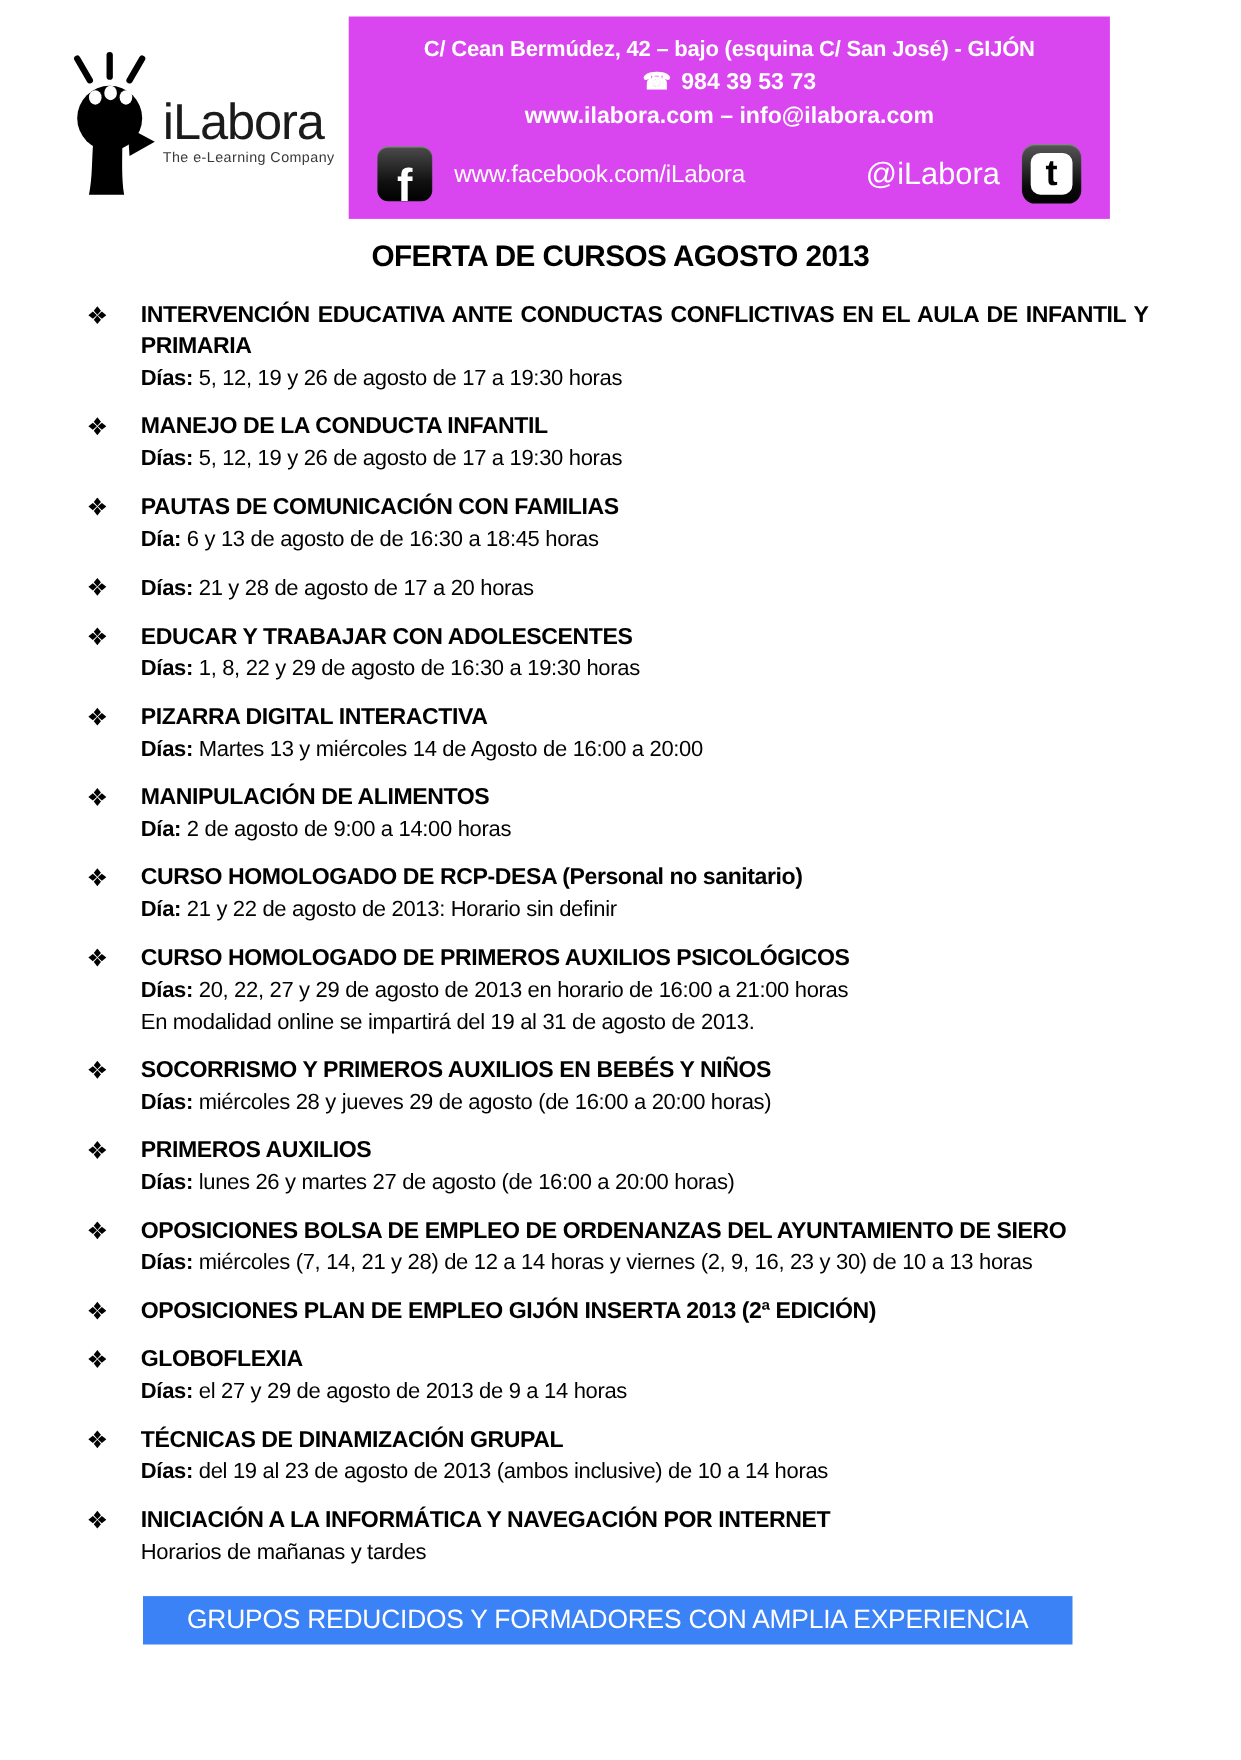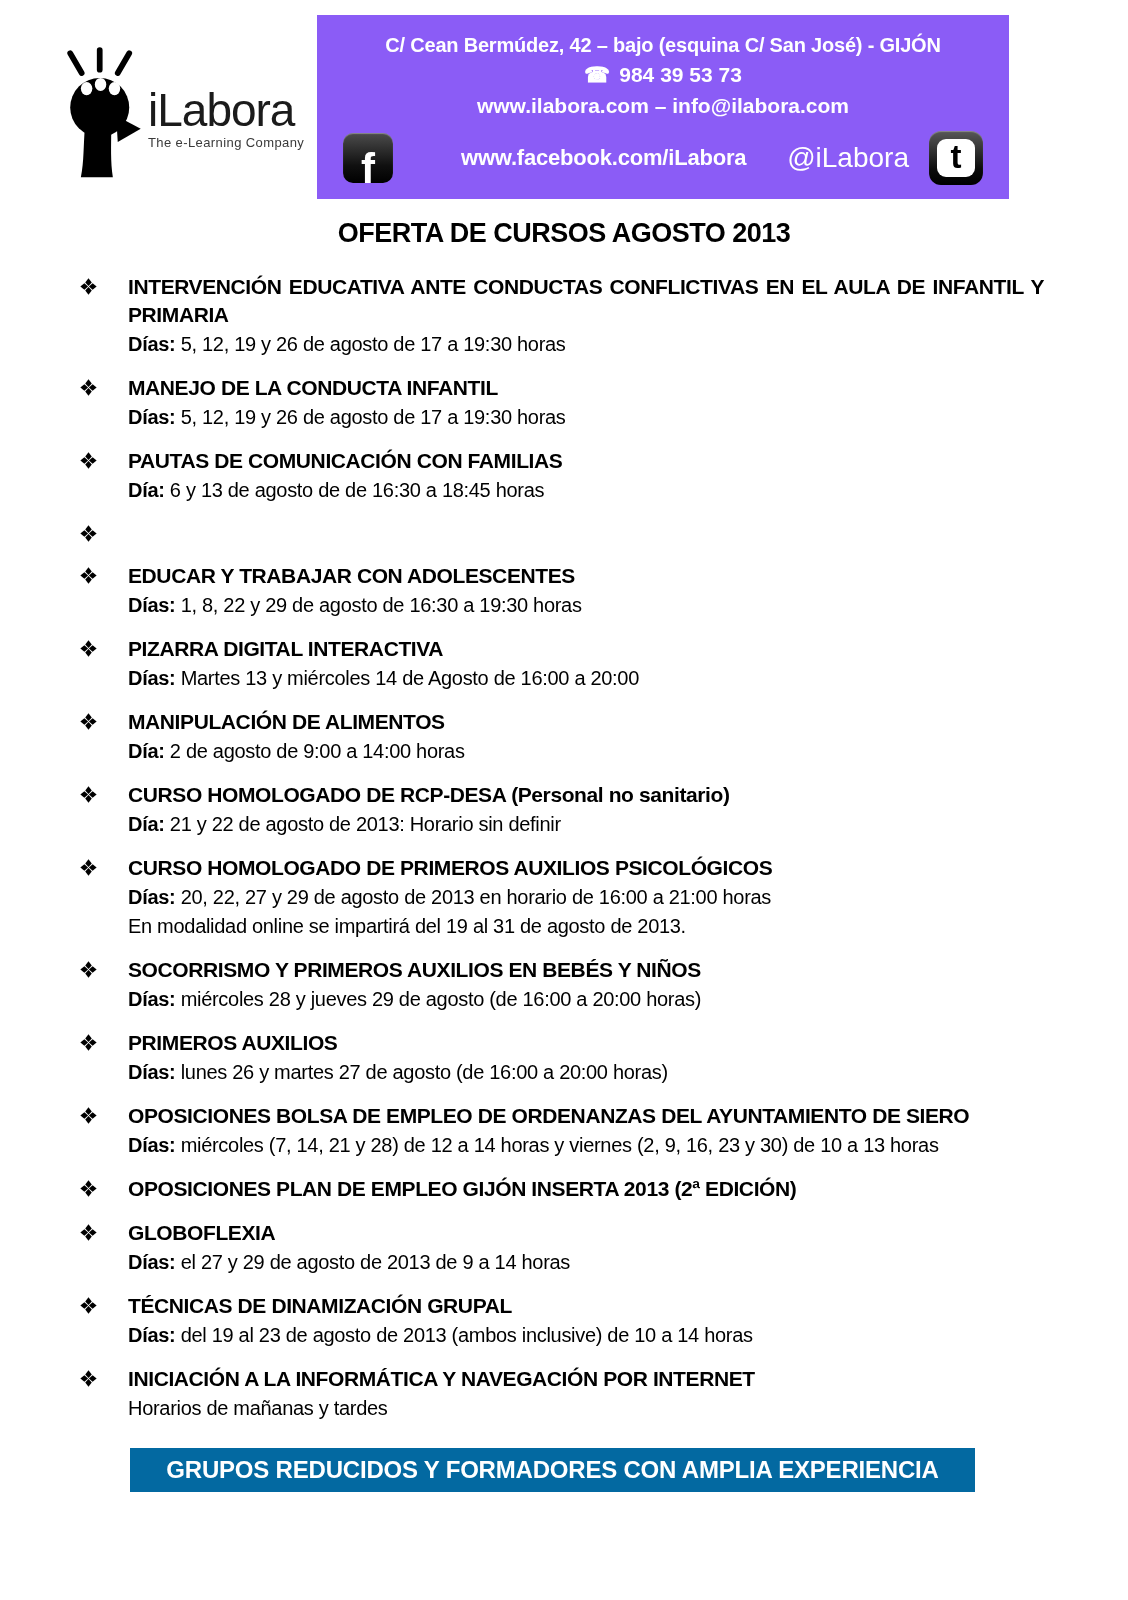--- a/index.html
+++ b/index.html
@@ -11,36 +11,36 @@
   }
   
   .header{position:relative;height:206px;}
   .logo{position:absolute;left:62px;top:38px;width:255px;height:160px;}
   .logo-head{position:absolute;left:0;top:6px;}
   .logo-textblock{position:absolute;left:86px;top:48px;}
   .logo-wordmark{font-size:46px;color:#1b1b1b;letter-spacing:-1px;line-height:48px;}
   .logo-tagline{font-size:13px;color:#3a3a3a;letter-spacing:0.4px;margin-top:1px;}
   .contact-box{
     position:absolute;left:317px;top:15px;width:692px;height:184px;
-    background:#8b5cf6;color:#fff;text-align:center;
+    background:#d946ef;color:#fff;text-align:center;
     box-sizing:border-box;padding-top:17px;
   }
   .contact-address{font-size:20px;font-weight:bold;letter-spacing:-0.2px;line-height:27px;}
   .contact-phone{font-size:21px;font-weight:bold;line-height:32px;}
   .phone-icon{font-size:21px;margin-right:9px;}
   .contact-web{font-size:21px;font-weight:bold;line-height:29px;}
   .social-row{display:flex;align-items:center;padding:11px 26px 0 26px;gap:20px;}
   .fb-icon{
     width:50px;height:50px;border-radius:10px;flex:0 0 auto;
     background:linear-gradient(180deg,#4c4c4c 0%,#101010 65%,#000 100%);
     box-shadow:inset 0 1px 1px rgba(255,255,255,.35);
     display:flex;align-items:flex-end;justify-content:center;overflow:hidden;
   }
   .fb-glyph{color:#fff;font-weight:bold;font-size:42px;line-height:40px;margin-bottom:-6px;}
-  .fb-url{font-size:22px;font-weight:bold;letter-spacing:-0.2px;margin-left:48px;}
+  .fb-url{font-size:22px;font-weight:normal;letter-spacing:-0.2px;}
   .spacer{flex:1;}
   .tw-handle{font-size:28px;font-weight:normal;}
   .tw-icon{
     width:54px;height:54px;border-radius:12px;flex:0 0 auto;
     background:linear-gradient(180deg,#585858 0%,#0c0c0c 70%,#000 100%);
     box-shadow:inset 0 1px 1px rgba(255,255,255,.3);
     display:flex;align-items:center;justify-content:center;
   }
   .tw-inner{
     width:38px;height:38px;border-radius:9px;background:#fff;color:#000;
@@ -59,23 +59,23 @@
   .course-body{flex:1;min-width:0;}
   .course-title{
     font-weight:bold;font-size:21px;line-height:28px;
     letter-spacing:-0.4px;text-align:justify;
   }
   .course-detail{margin:1px 0 0 0;font-size:20px;line-height:28px;letter-spacing:-0.3px;}
   .detail-label{font-weight:bold;}
   
   .footer-banner{
     margin:26px 0 0 130px;width:845px;height:44px;
-    background:#0369a1;color:#fff;
+    background:#3b82f6;color:#fff;
     display:flex;align-items:center;justify-content:center;
-    font-size:24px;font-weight:bold;letter-spacing:-0.2px;
+    font-size:24px;font-weight:normal;letter-spacing:-0.2px;
   }
 </style>
 </head>
 <body>
 
 <div class="header">
   <div class="logo">
     <svg class="logo-head" width="82" height="140" viewBox="0 0 100 160" aria-hidden="true">
       <line x1="24" y1="30" x2="10" y2="6" stroke="#000" stroke-width="7" stroke-linecap="round"></line>
       <line x1="46" y1="26" x2="46" y2="2" stroke="#000" stroke-width="7" stroke-linecap="round"></line>
@@ -162,20 +162,21 @@
   <div class="course">
     <span class="bullet">
       <svg width="17" height="17" viewBox="0 0 24 24" aria-hidden="true">
         <path fill="#000" d="M12 0.5 L16.6 6.2 L12 11.4 L7.4 6.2 Z"></path>
         <path fill="#000" d="M0.5 12 L6.2 7.4 L11.4 12 L6.2 16.6 Z"></path>
         <path fill="#000" d="M12.6 12 L17.8 7.4 L23.5 12 L17.8 16.6 Z"></path>
         <path fill="#000" d="M12 12.6 L16.6 17.8 L12 23.5 L7.4 17.8 Z"></path>
       </svg>
     </span>
     <div class="course-body">
+    <p class="course-detail"><span class="detail-label">Días: </span>21 y 28 de agosto de 17 a 20 horas</p>
       </div>
   </div>
 
   <div class="course">
     <span class="bullet">
       <svg width="17" height="17" viewBox="0 0 24 24" aria-hidden="true">
         <path fill="#000" d="M12 0.5 L16.6 6.2 L12 11.4 L7.4 6.2 Z"></path>
         <path fill="#000" d="M0.5 12 L6.2 7.4 L11.4 12 L6.2 16.6 Z"></path>
         <path fill="#000" d="M12.6 12 L17.8 7.4 L23.5 12 L17.8 16.6 Z"></path>
         <path fill="#000" d="M12 12.6 L16.6 17.8 L12 23.5 L7.4 17.8 Z"></path>

